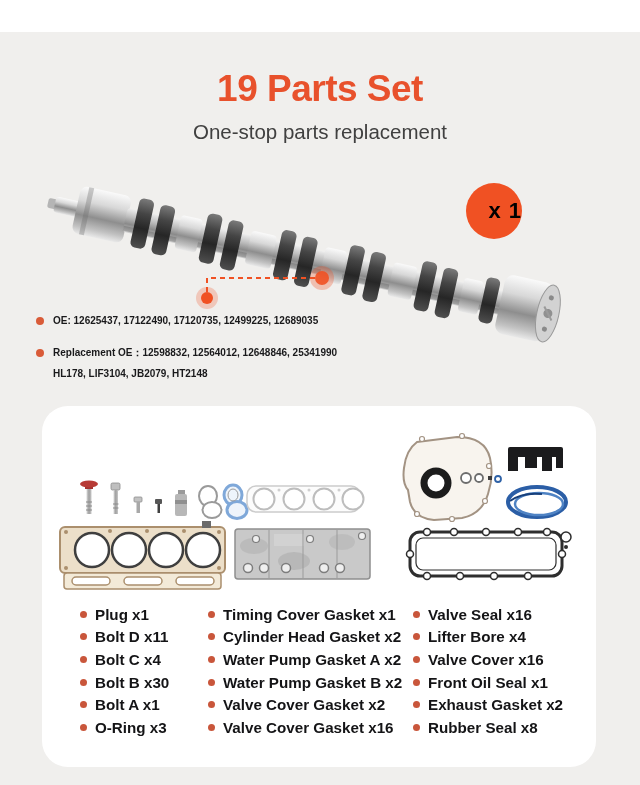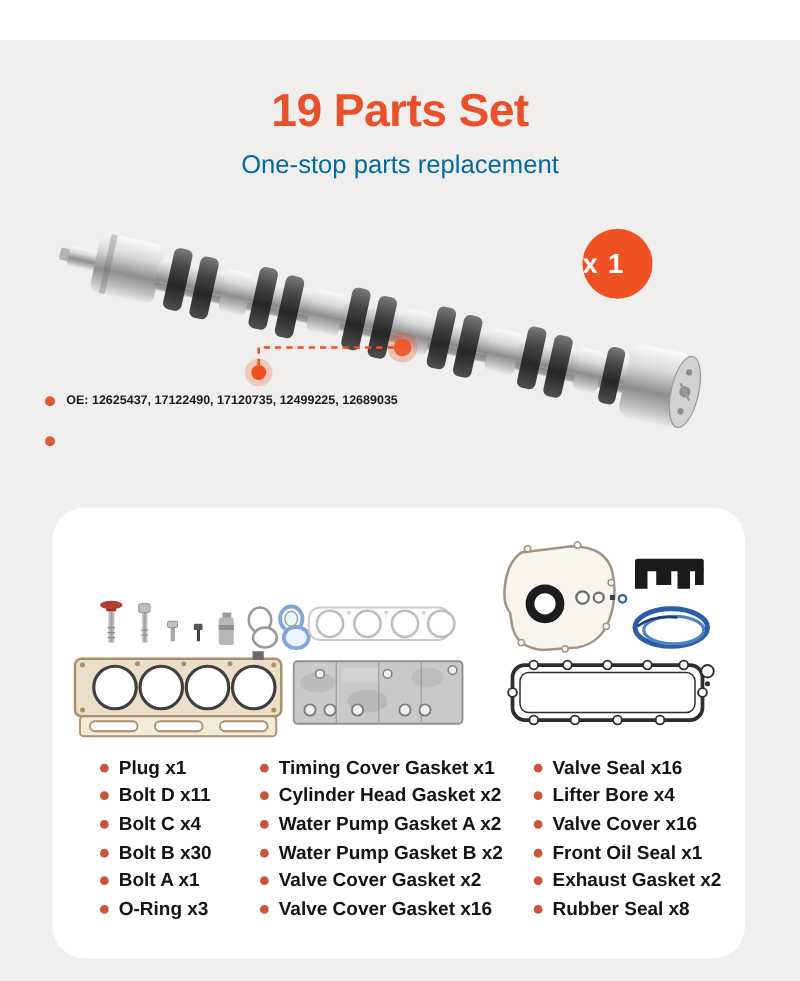--- a/index.html
+++ b/index.html
@@ -17,31 +17,31 @@
   .title{
     position:absolute;left:0;top:36px;width:640px;
     text-align:center;
     font-size:37px;font-weight:bold;letter-spacing:-0.5px;
     color:#e8512c;
   }
   .subtitle{
     position:absolute;left:0;top:88px;width:640px;
     text-align:center;
     font-size:20.5px;font-weight:400;
-    color:#0369a1;
+    color:#404040;
   }
   .camshaft-svg{
     position:absolute;left:0;top:128px;
   }
   .badge{
     position:absolute;left:466px;top:151px;
     width:56px;height:56px;border-radius:50%;
     background:#f05123;
-    display:flex;align-items:center;justify-content:flex-start;
-    color:#ffffff;font-size:22px;font-weight:bold;letter-spacing:1px;
+    display:flex;align-items:center;justify-content:flex-end;
+    color:#000000;font-size:22px;font-weight:bold;letter-spacing:1px;
   }
   .oe-block{
     position:absolute;left:36px;top:278px;width:580px;
   }
   .oe-row{
     display:flex;align-items:flex-start;
     margin-bottom:10px;
   }
   .oe-dot{
     flex:0 0 auto;
@@ -59,21 +59,21 @@
     background:#ffffff;border-radius:26px;
   }
   .parts-art{
     position:absolute;left:0;top:0;
   }
   .col{
     position:absolute;top:197px;
   }
   .col1{left:38px;}
   .col2{left:166px;}
-  .col3{left:385px;}
+  .col3{left:371px;}
   .part-item{
     display:flex;align-items:center;
     height:22.6px;
   }
   .dot{
     flex:0 0 auto;
     width:7px;height:7px;border-radius:50%;
     background:#c9563b;
     margin-right:8px;
   }
@@ -159,20 +159,21 @@
     <span>x 1</span>
   </div>
 
   <div class="oe-block">
     <div class="oe-row">
       <span class="oe-dot"></span>
       <span class="oe-text">OE: 12625437, 17122490, 17120735, 12499225, 12689035</span>
     </div>
     <div class="oe-row">
       <span class="oe-dot"></span>
+      <span class="oe-text"><span>Replacement OE：12598832, 12564012, 12648846, 25341990</span><br><span>HL178, LIF3104, JB2079, HT2148</span></span>
     </div>
   </div>
 
   <div class="card">
 
     <svg class="parts-art" width="554" height="195" viewBox="0 0 554 195">
       <defs>
         <linearGradient id="boltM" x1="0" y1="0" x2="1" y2="0">
           <stop offset="0" stop-color="#d8d8d8"></stop>
             <stop offset="0.5" stop-color="#9e9e9e"></stop>

